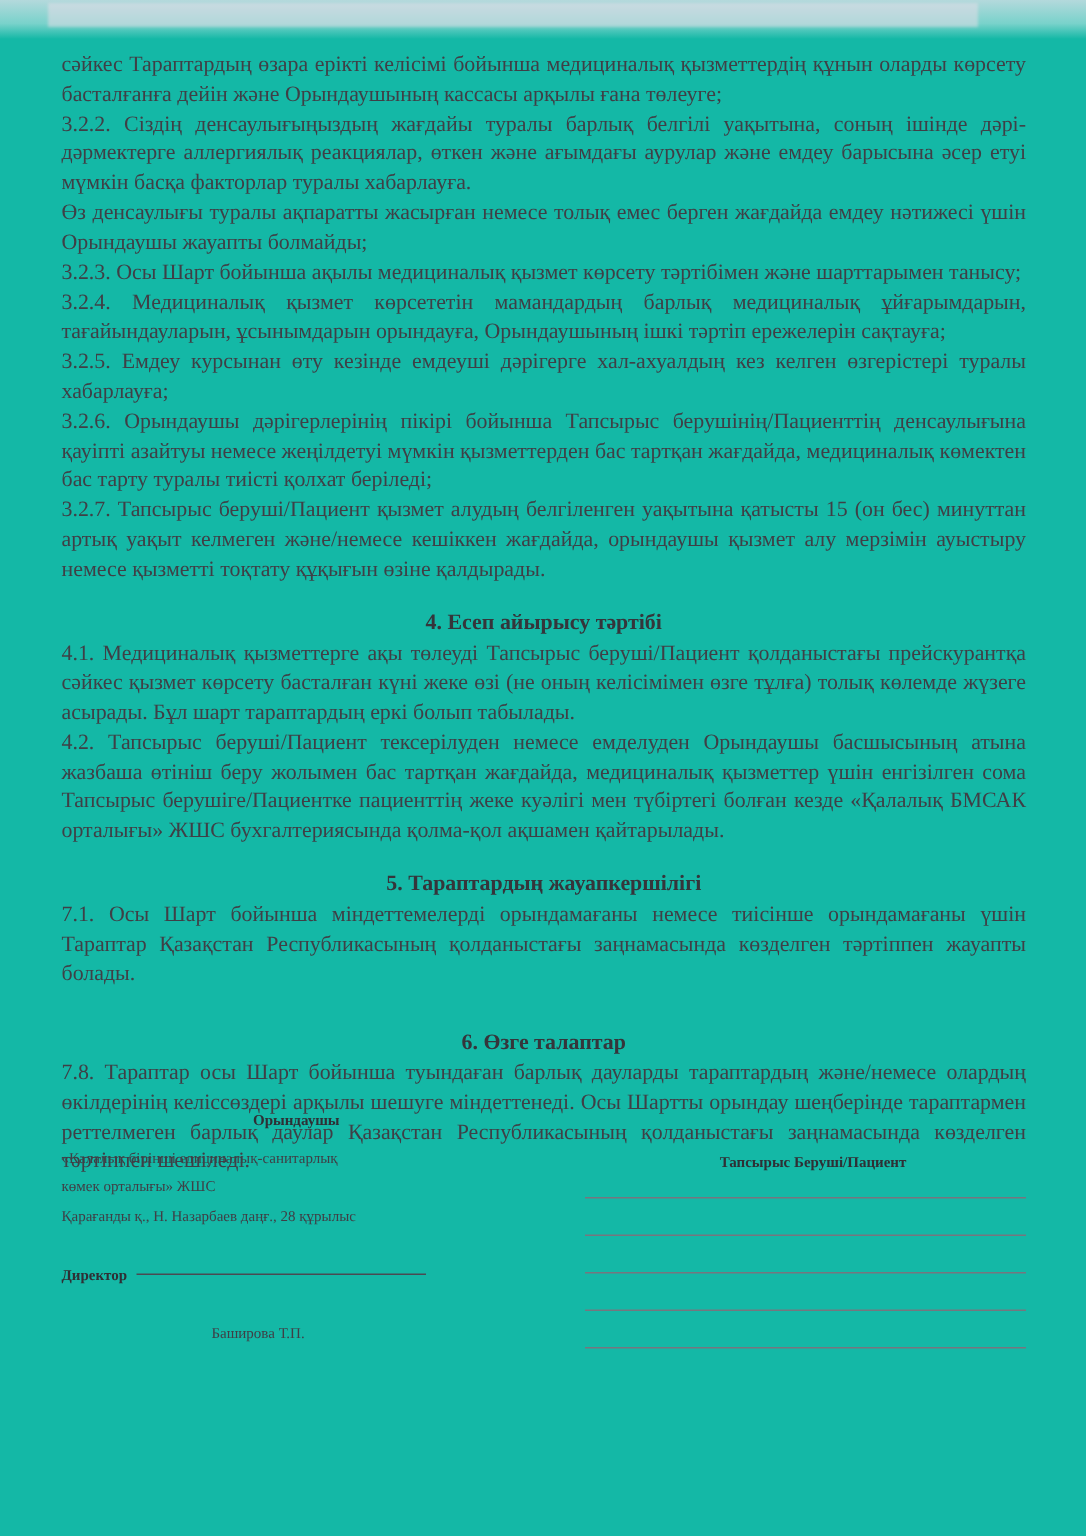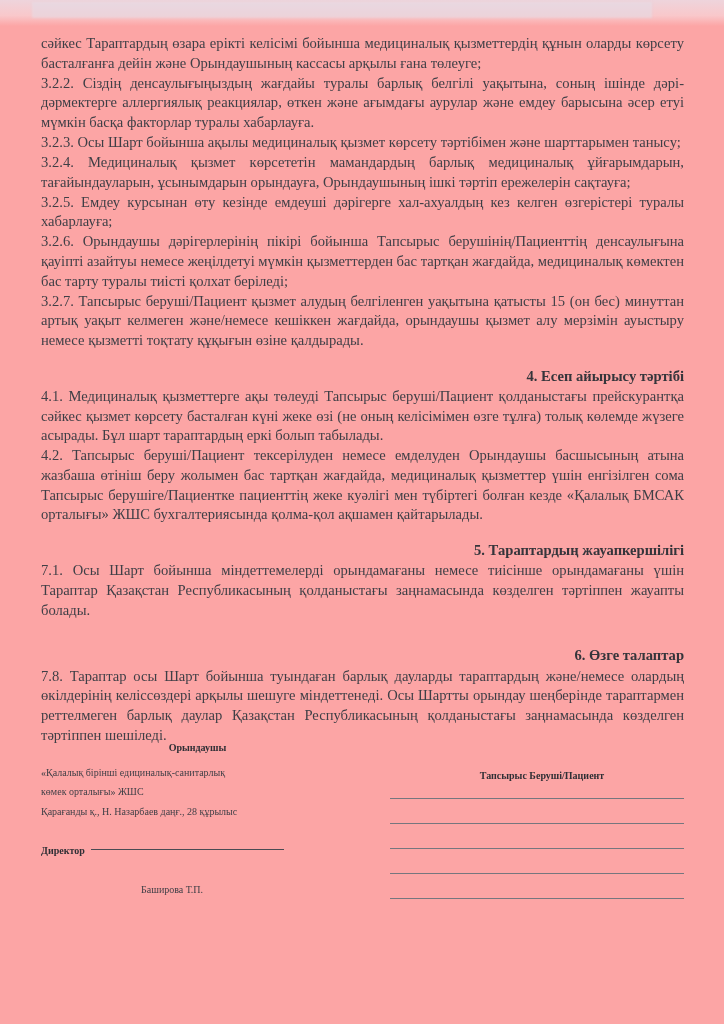--- a/index.html
+++ b/index.html
@@ -8,21 +8,21 @@
     padding: 0;
     background: #ffffff;
   }
   body {
     font-family: "Liberation Serif", "DejaVu Serif", serif;
   }
   .page {
     position: relative;
     width: 724px;
     height: 1024px;
-    background: #fca5a5;
+    background: #14b8a6;
     overflow: hidden;
     box-sizing: border-box;
   }
   
   .scan-band {
     position: absolute;
     top: 0;
     left: 0;
     width: 724px;
     height: 26px;
@@ -50,21 +50,21 @@
     text-align: justify;
     text-justify: inter-word;
   }
   p.para {
     margin: 0 0 0.5px 0;
     text-align: justify;
     text-align-last: left;
   }
   .sec-head {
     margin: 16px 0 1px 0;
-    text-align: right;
+    text-align: center;
     font-weight: bold;
     font-size: 14.6px;
     color: #35353b;
   }
   .sec-head.tight {
     margin-top: 26px;
   }
   .gap-after {
     margin-bottom: 15px;
   }
@@ -145,20 +145,21 @@
 <div class="page">
 
   <div class="scan-band"></div>
 
   <div class="body-text">
 
     <p class="para">сәйкес Тараптардың өзара ерікті келісімі бойынша медициналық қызметтердің құнын оларды көрсету басталғанға дейін және Орындаушының кассасы арқылы ғана төлеуге;</p>
 
     <p class="para">3.2.2. Сіздің денсаулығыңыздың жағдайы туралы барлық белгілі уақытына, соның ішінде дәрі-дәрмектерге аллергиялық реакциялар, өткен және ағымдағы аурулар және емдеу барысына әсер етуі мүмкін басқа факторлар туралы хабарлауға.</p>
 
+    <p class="para">Өз денсаулығы туралы ақпаратты жасырған немесе толық емес берген жағдайда емдеу нәтижесі үшін Орындаушы жауапты болмайды;</p>
 
     <p class="para">3.2.3. Осы Шарт бойынша ақылы медициналық қызмет көрсету тәртібімен және шарттарымен танысу;</p>
 
     <p class="para">3.2.4. Медициналық қызмет көрсететін мамандардың барлық медициналық ұйғарымдарын, тағайындауларын, ұсынымдарын орындауға, Орындаушының ішкі тәртіп ережелерін сақтауға;</p>
 
     <p class="para">3.2.5. Емдеу курсынан өту кезінде емдеуші дәрігерге хал-ахуалдың кез келген өзгерістері туралы хабарлауға;</p>
 
     <p class="para">3.2.6. Орындаушы дәрігерлерінің пікірі бойынша Тапсырыс берушінің/Пациенттің денсаулығына қауіпті азайтуы немесе жеңілдетуі мүмкін қызметтерден бас тартқан жағдайда, медициналық көмектен бас тарту туралы тиісті қолхат беріледі;</p>
 
     <p class="para gap-after">3.2.7. Тапсырыс беруші/Пациент қызмет алудың белгіленген уақытына қатысты 15 (он бес) минуттан артық уақыт келмеген және/немесе кешіккен жағдайда, орындаушы қызмет алу мерзімін ауыстыру немесе қызметті тоқтату құқығын өзіне қалдырады.</p>

